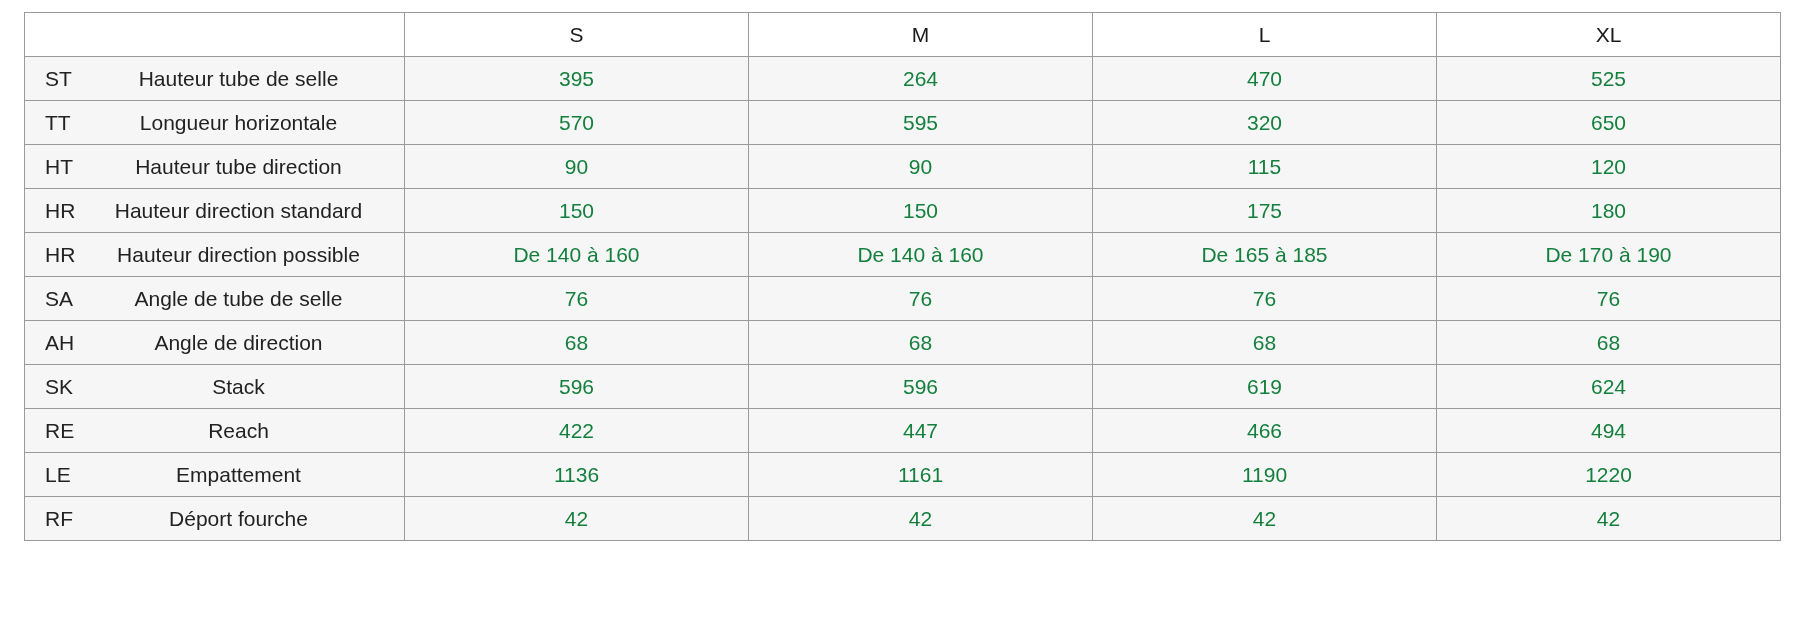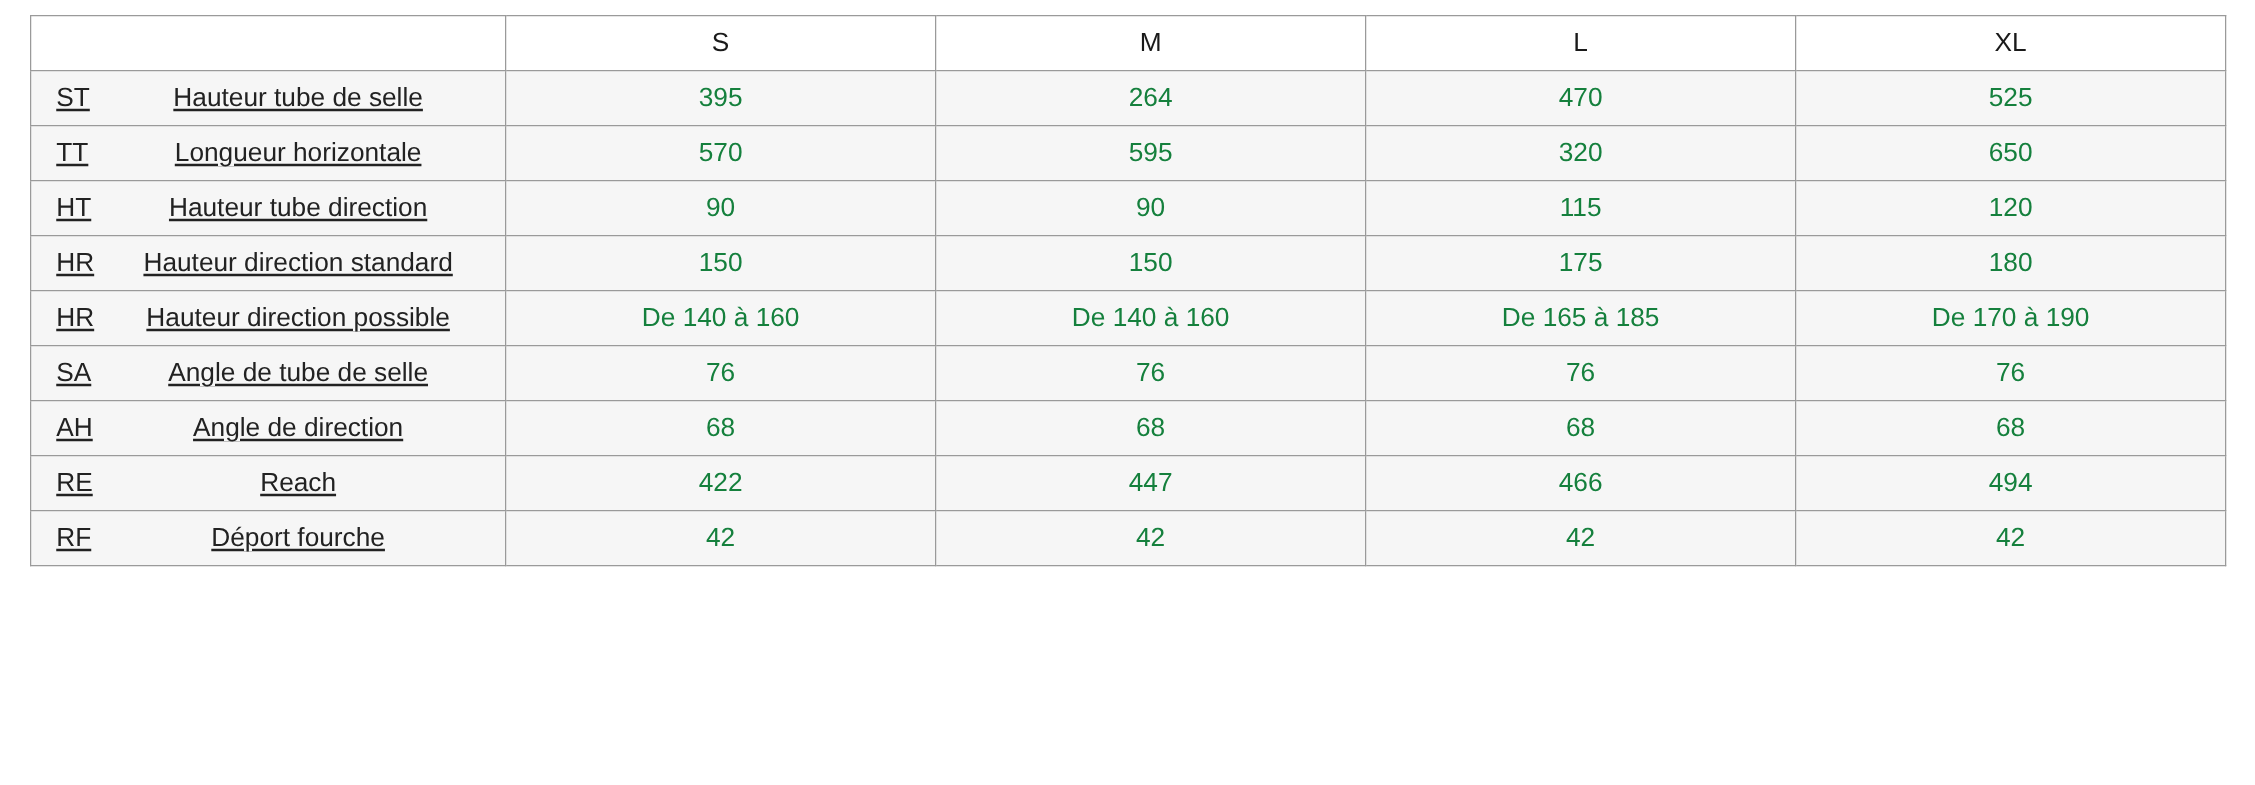--- a/index.html
+++ b/index.html
@@ -40,21 +40,20 @@
     text-align: center;
     font-size: 21px;
     color: #1a1a1a;
   }
   table.geo thead th.corner {
     background: #ffffff;
   }
   td.rowlabel {
     background: #f6f6f6;
     padding: 0;
-    text-decoration: underline;
   }
   .rowlabel-inner {
     display: flex;
     align-items: center;
     height: 100%;
     width: 100%;
   }
   .abbr {
     flex: 0 0 auto;
     padding-left: 14px;
@@ -182,35 +181,59 @@
             <span class="desc">Angle de direction</span>
           </div>
         </td>
         <td class="value">68</td>
         <td class="value">68</td>
         <td class="value">68</td>
         <td class="value">68</td>
       </tr>
 
 
+      <tr>
+        <td class="rowlabel">
+          <div class="rowlabel-inner">
+            <span class="abbr">SK</span>
+            <span class="desc">Stack</span>
+          </div>
+        </td>
+        <td class="value">596</td>
+        <td class="value">596</td>
+        <td class="value">619</td>
+        <td class="value">624</td>
+      </tr>
 
       <tr>
         <td class="rowlabel">
           <div class="rowlabel-inner">
             <span class="abbr">RE</span>
             <span class="desc">Reach</span>
           </div>
         </td>
         <td class="value">422</td>
         <td class="value">447</td>
         <td class="value">466</td>
         <td class="value">494</td>
       </tr>
 
 
+      <tr>
+        <td class="rowlabel">
+          <div class="rowlabel-inner">
+            <span class="abbr">LE</span>
+            <span class="desc">Empattement</span>
+          </div>
+        </td>
+        <td class="value">1136</td>
+        <td class="value">1161</td>
+        <td class="value">1190</td>
+        <td class="value">1220</td>
+      </tr>
 
       <tr>
         <td class="rowlabel">
           <div class="rowlabel-inner">
             <span class="abbr">RF</span>
             <span class="desc">Déport fourche</span>
           </div>
         </td>
         <td class="value">42</td>
         <td class="value">42</td>

